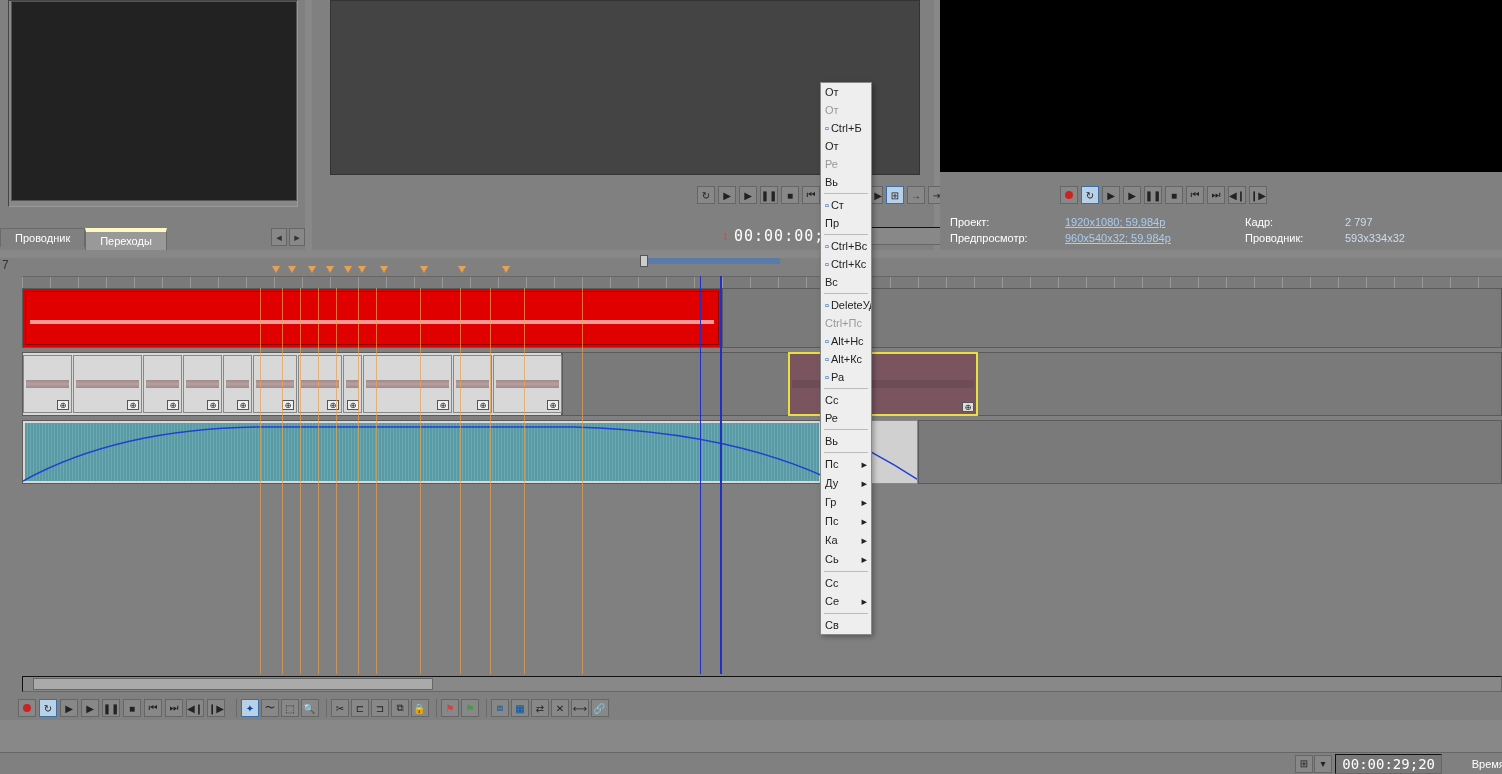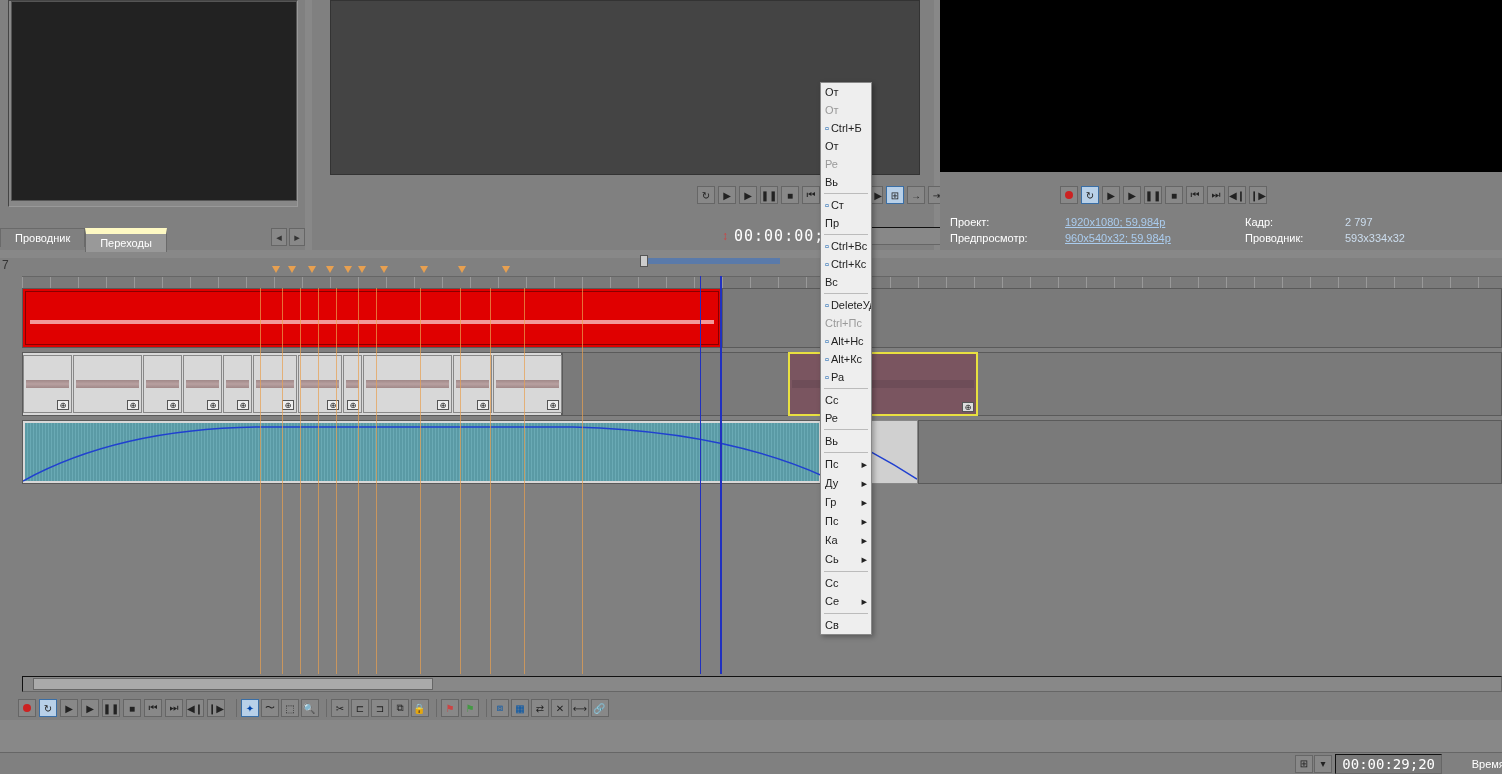--- a/index.html
+++ b/index.html
@@ -5,21 +5,21 @@
 *{box-sizing:border-box;margin:0;padding:0;font-family:Tahoma,Arial,sans-serif;font-size:11px;user-select:none}
 body{background:#888;width:1502px;height:774px;overflow:hidden;position:relative}
 .sunken{border:1px inset #999;background:#777}
 
 
 .top-left{position:absolute;left:0;top:0;width:305px;height:250px;background:#808080}
 .media-preview{position:absolute;left:8px;top:0;width:290px;height:207px;background:#888}
 .media-inner{position:absolute;left:2px;top:2;width:286px;height:200px;background:#222;border:1px solid #555}
 .tabs{position:absolute;left:0;bottom:0;height:22px;display:flex;align-items:flex-start;background:#808080;width:100%}
 .tab{padding:3px 14px;color:#fff;cursor:pointer;border:1px solid #6a6a6a;border-bottom:none;background:#808080}
-.tab.active{background:#999;border-top:6px solid #fef9c3}
+.tab.active{background:#999;border-top:4px solid #fef9c3}
 .tab-nav{width:16px;height:18px;background:#888;border:1px solid #666;margin-left:2px;display:flex;align-items:center;justify-content:center;color:#333}
 
 
 .center-preview{position:absolute;left:312px;top:0;width:622px;height:250px;background:#808080}
 .center-video{position:absolute;left:18px;top:0;width:590px;height:175px;background:#444;border:1px solid #333}
 .transport-row{position:absolute;left:385px;top:185px;height:20px;display:flex;gap:3px;align-items:center}
 .tbtn{width:18px;height:18px;background:#888;border:1px solid #666;display:flex;align-items:center;justify-content:center;color:#222;cursor:pointer;font-size:10px}
 .tbtn.active{background:#b8d0e8;border:1px solid #3a6ea5}
 .timecode-box{position:absolute;left:410px;top:226px;height:20px;display:flex;align-items:center;gap:6px}
 .cursor-icon{color:#c44;font-size:12px}

